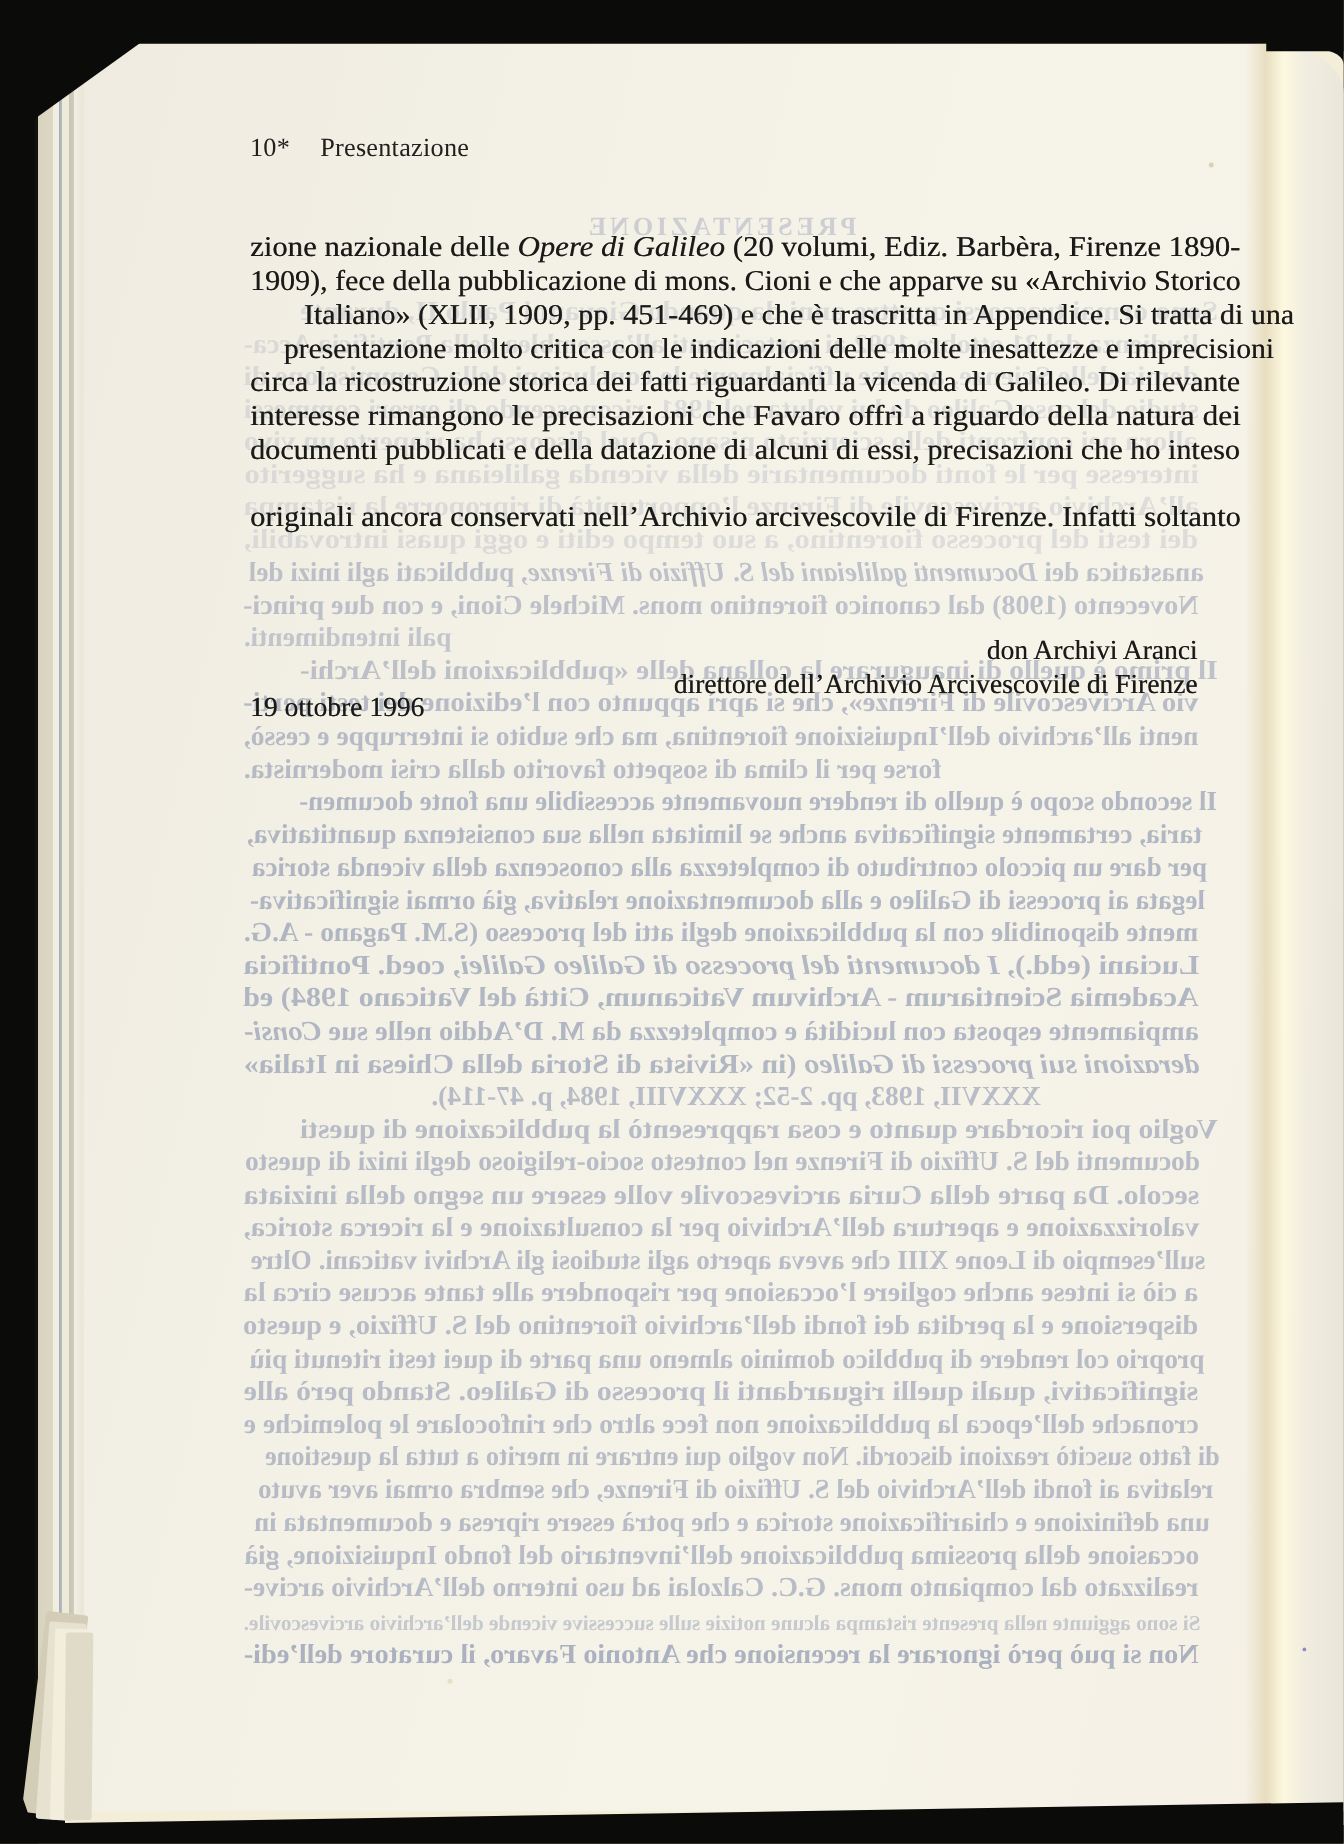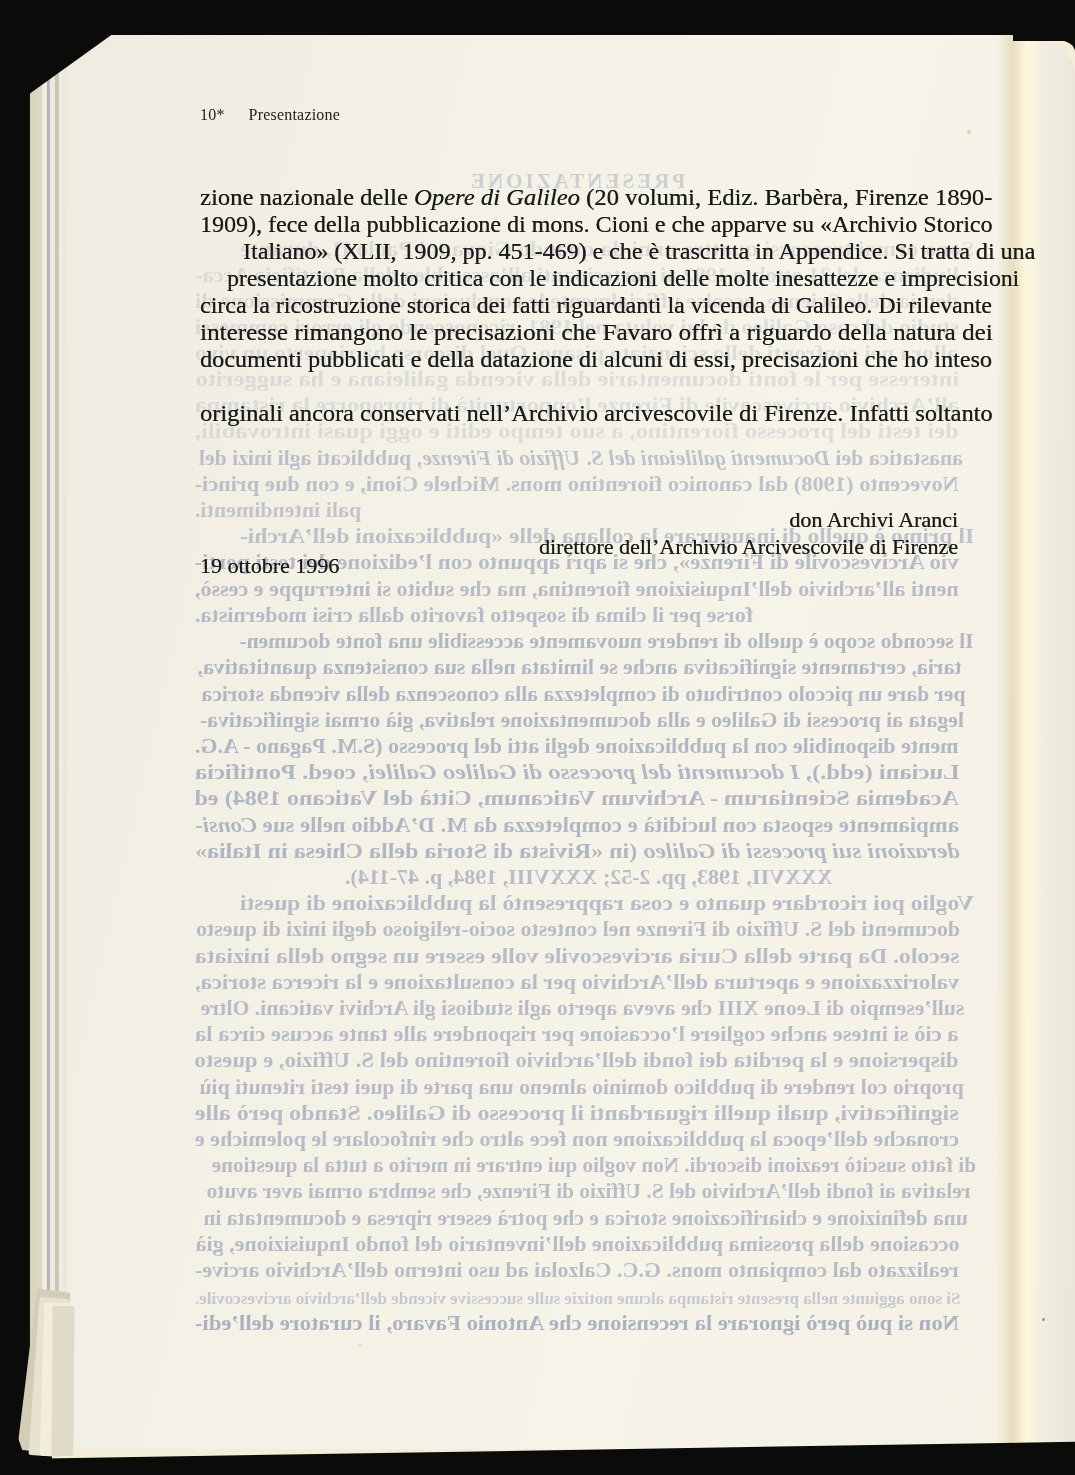--- a/index.html
+++ b/index.html
@@ -62,21 +62,21 @@
   .corner-wedge-bl{
     position:absolute;left:0;top:1360px;width:110px;height:115px;z-index:8;
     background:#0b0b09;
     clip-path:polygon(0 22%,28% 100%,100% 100%,0 100%);
   }
   .speck{position:absolute;border-radius:50%;z-index:5;}
 
   
   .page-header{
     position:absolute;left:133px;top:71px;z-index:5;
-    font-size:16px;color:#23211e;letter-spacing:0.2px;white-space:nowrap;
+    font-size:21px;color:#23211e;letter-spacing:0.2px;white-space:nowrap;
   }
   .page-header .sect{margin-left:24px;}
   .body-text{
     position:absolute;left:133px;top:149px;width:758px;height:420px;z-index:5;
     font-size:23px;color:#191917;
   }
   .pline{position:absolute;left:0;width:758px;height:27px;line-height:27px;white-space:nowrap;}
   .tspan{display:inline-block;white-space:nowrap;transform-origin:left center;
          text-shadow:0.3px 0 0 rgba(25,25,23,0.75);}
   .it{font-style:italic;}

